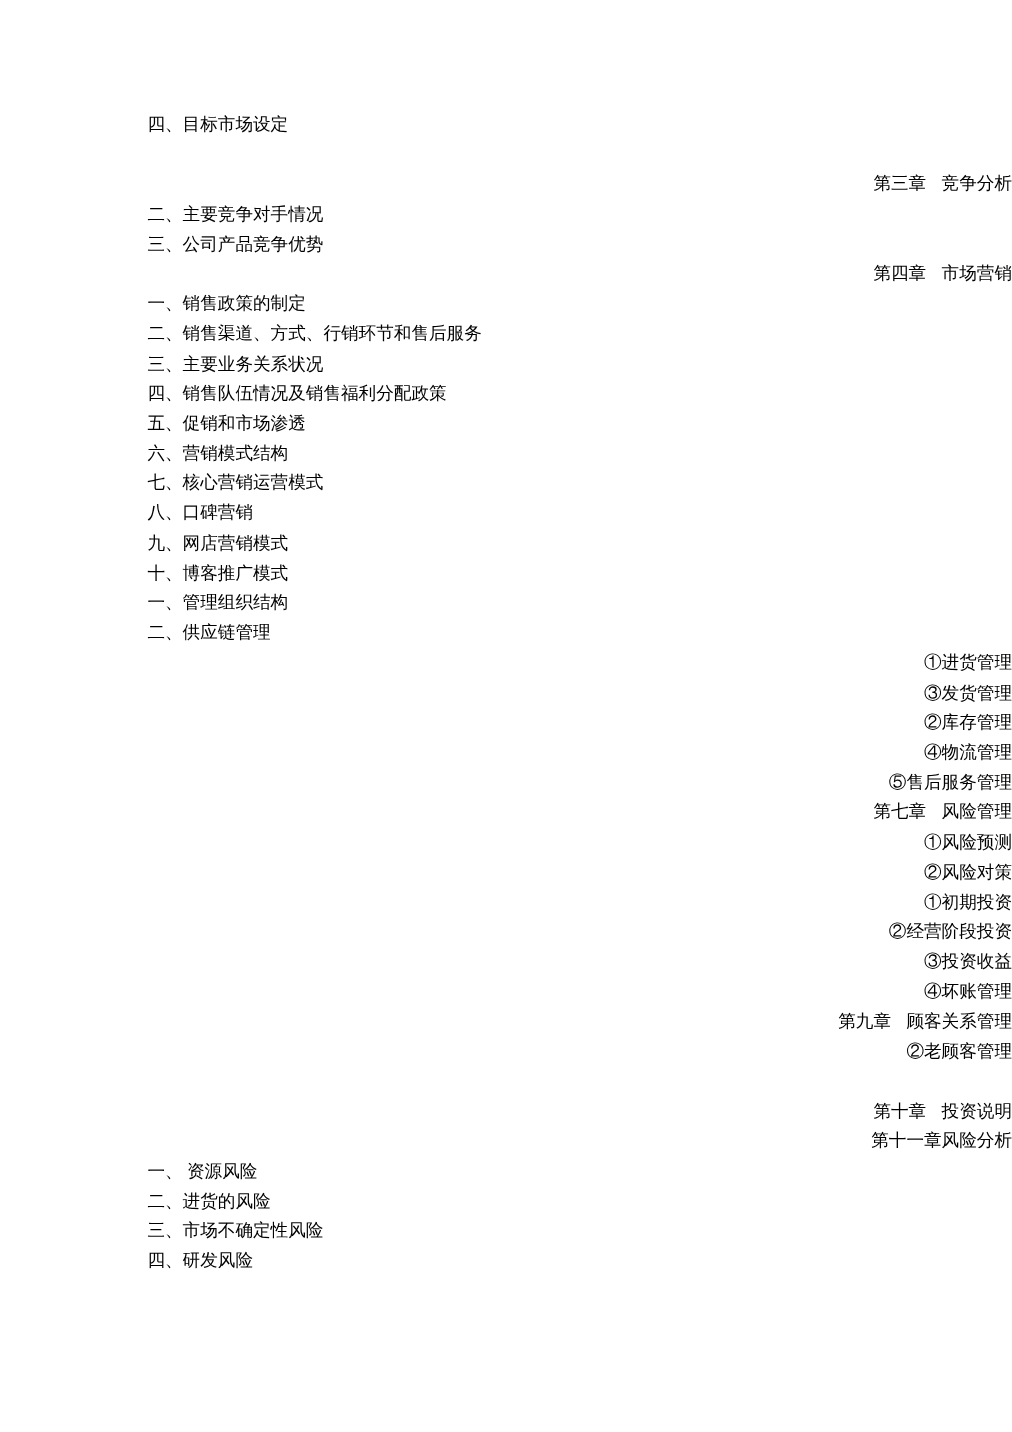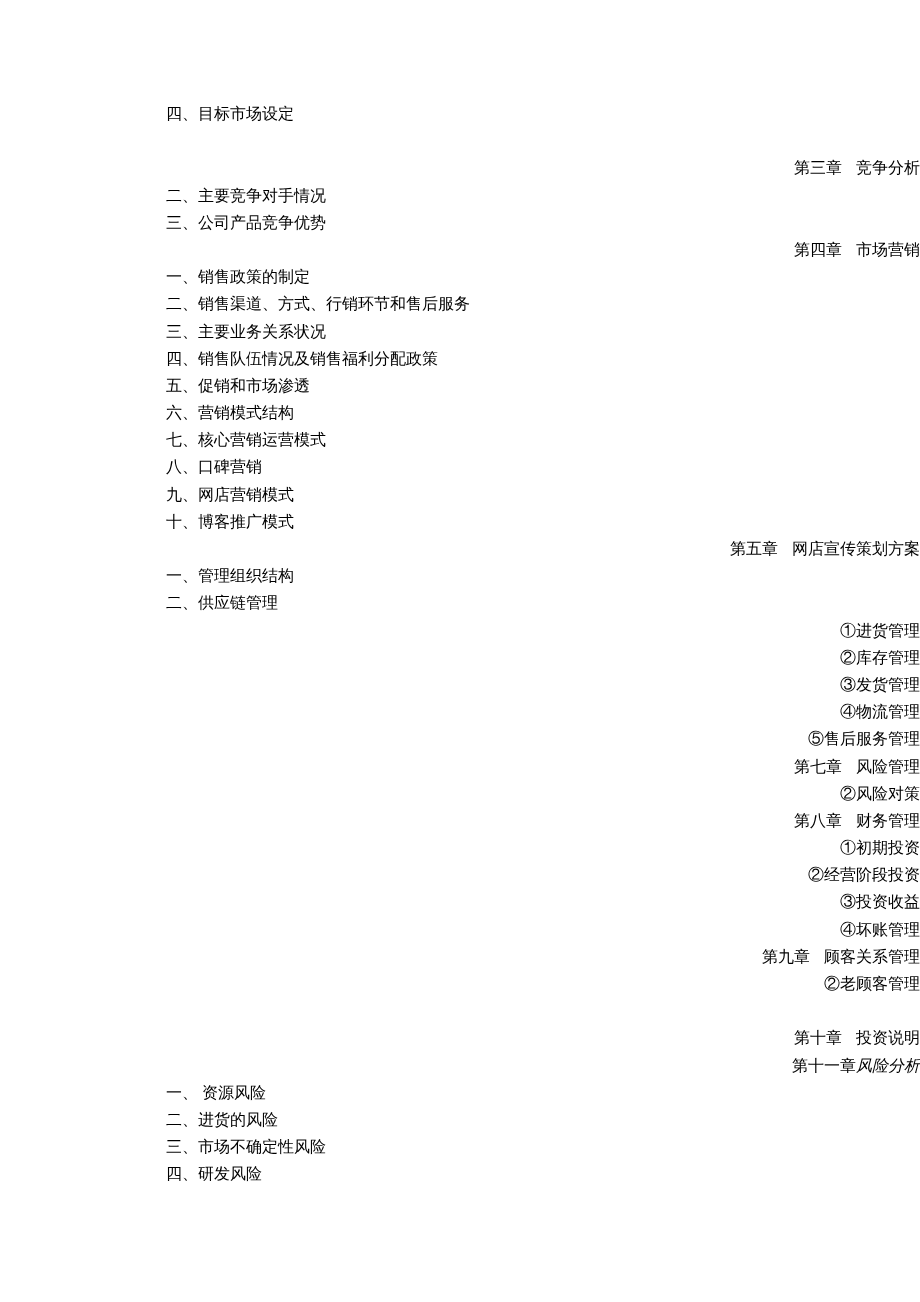--- a/index.html
+++ b/index.html
@@ -10,21 +10,21 @@
     body {
       background: #ffffff;
       font-family: "SimSun", "宋体", serif;
       font-size: 16px;
       color: #000000;
       line-height: 1.7;
       padding: 100px 0 60px 0;
       width: 920px;
     }
     .content {
-      margin-left: 120px;
+      margin-left: 88px;
     }
     .indent-1 {
       padding-left: 46px;
     }
     .chapter {
       padding-left: 0;
       text-align: right;
     }
     .sub-indent {
       padding-left: 36px;
@@ -35,21 +35,20 @@
     }
     .chapter-label {
       display: inline-block;
     }
     .chapter-title {
       display: inline-block;
       margin-left: 14px;
     }
     .chapter-title-nospaced {
       display: inline-block;
-      font-style: italic;
     }
   </style>
 </head>
 <body>
 
 <div class="content" id="doc-root">
 <div class="indent-1">四、目标市场设定</div>
     <div class="blank-line"></div>
     <div class="chapter"><span class="chapter-label">第三章</span><span class="chapter-title">竞争分析</span></div>
     <div class="indent-1">二、主要竞争对手情况</div>
@@ -58,31 +57,30 @@
     <div class="indent-1">一、销售政策的制定</div>
     <div class="indent-1">二、销售渠道、方式、行销环节和售后服务</div>
     <div class="indent-1">三、主要业务关系状况</div>
     <div class="indent-1">四、销售队伍情况及销售福利分配政策</div>
     <div class="indent-1">五、促销和市场渗透</div>
     <div class="indent-1">六、营销模式结构</div>
     <div class="indent-1">七、核心营销运营模式</div>
     <div class="indent-1">八、口碑营销</div>
     <div class="indent-1">九、网店营销模式</div>
     <div class="indent-1">十、博客推广模式</div>
-    <div class="chapter"><span class="chapter-label">第五章</span><span class="chapter-title">网店宣传策划方案</span></div>
     <div class="indent-1">一、管理组织结构</div>
     <div class="indent-1">二、供应链管理</div>
     <div class="sub-indent">①进货管理</div>
+    <div class="sub-indent">③发货管理</div>
     <div class="sub-indent">②库存管理</div>
-    <div class="sub-indent">③发货管理</div>
     <div class="sub-indent">④物流管理</div>
     <div class="sub-indent">⑤售后服务管理</div>
     <div class="chapter"><span class="chapter-label">第七章</span><span class="chapter-title">风险管理</span></div>
+    <div class="sub-indent">①风险预测</div>
     <div class="sub-indent">②风险对策</div>
-    <div class="chapter"><span class="chapter-label">第八章</span><span class="chapter-title">财务管理</span></div>
     <div class="sub-indent">①初期投资</div>
     <div class="sub-indent">②经营阶段投资</div>
     <div class="sub-indent">③投资收益</div>
     <div class="sub-indent">④坏账管理</div>
     <div class="chapter"><span class="chapter-label">第九章</span><span class="chapter-title">顾客关系管理</span></div>
     <div class="sub-indent">②老顾客管理</div>
     <div class="blank-line"></div>
     <div class="chapter"><span class="chapter-label">第十章</span><span class="chapter-title">投资说明</span></div>
     <div class="chapter"><span class="chapter-label">第十一章</span><span class="chapter-title-nospaced">风险分析</span></div>
     <div class="indent-1">一、 资源风险</div>

